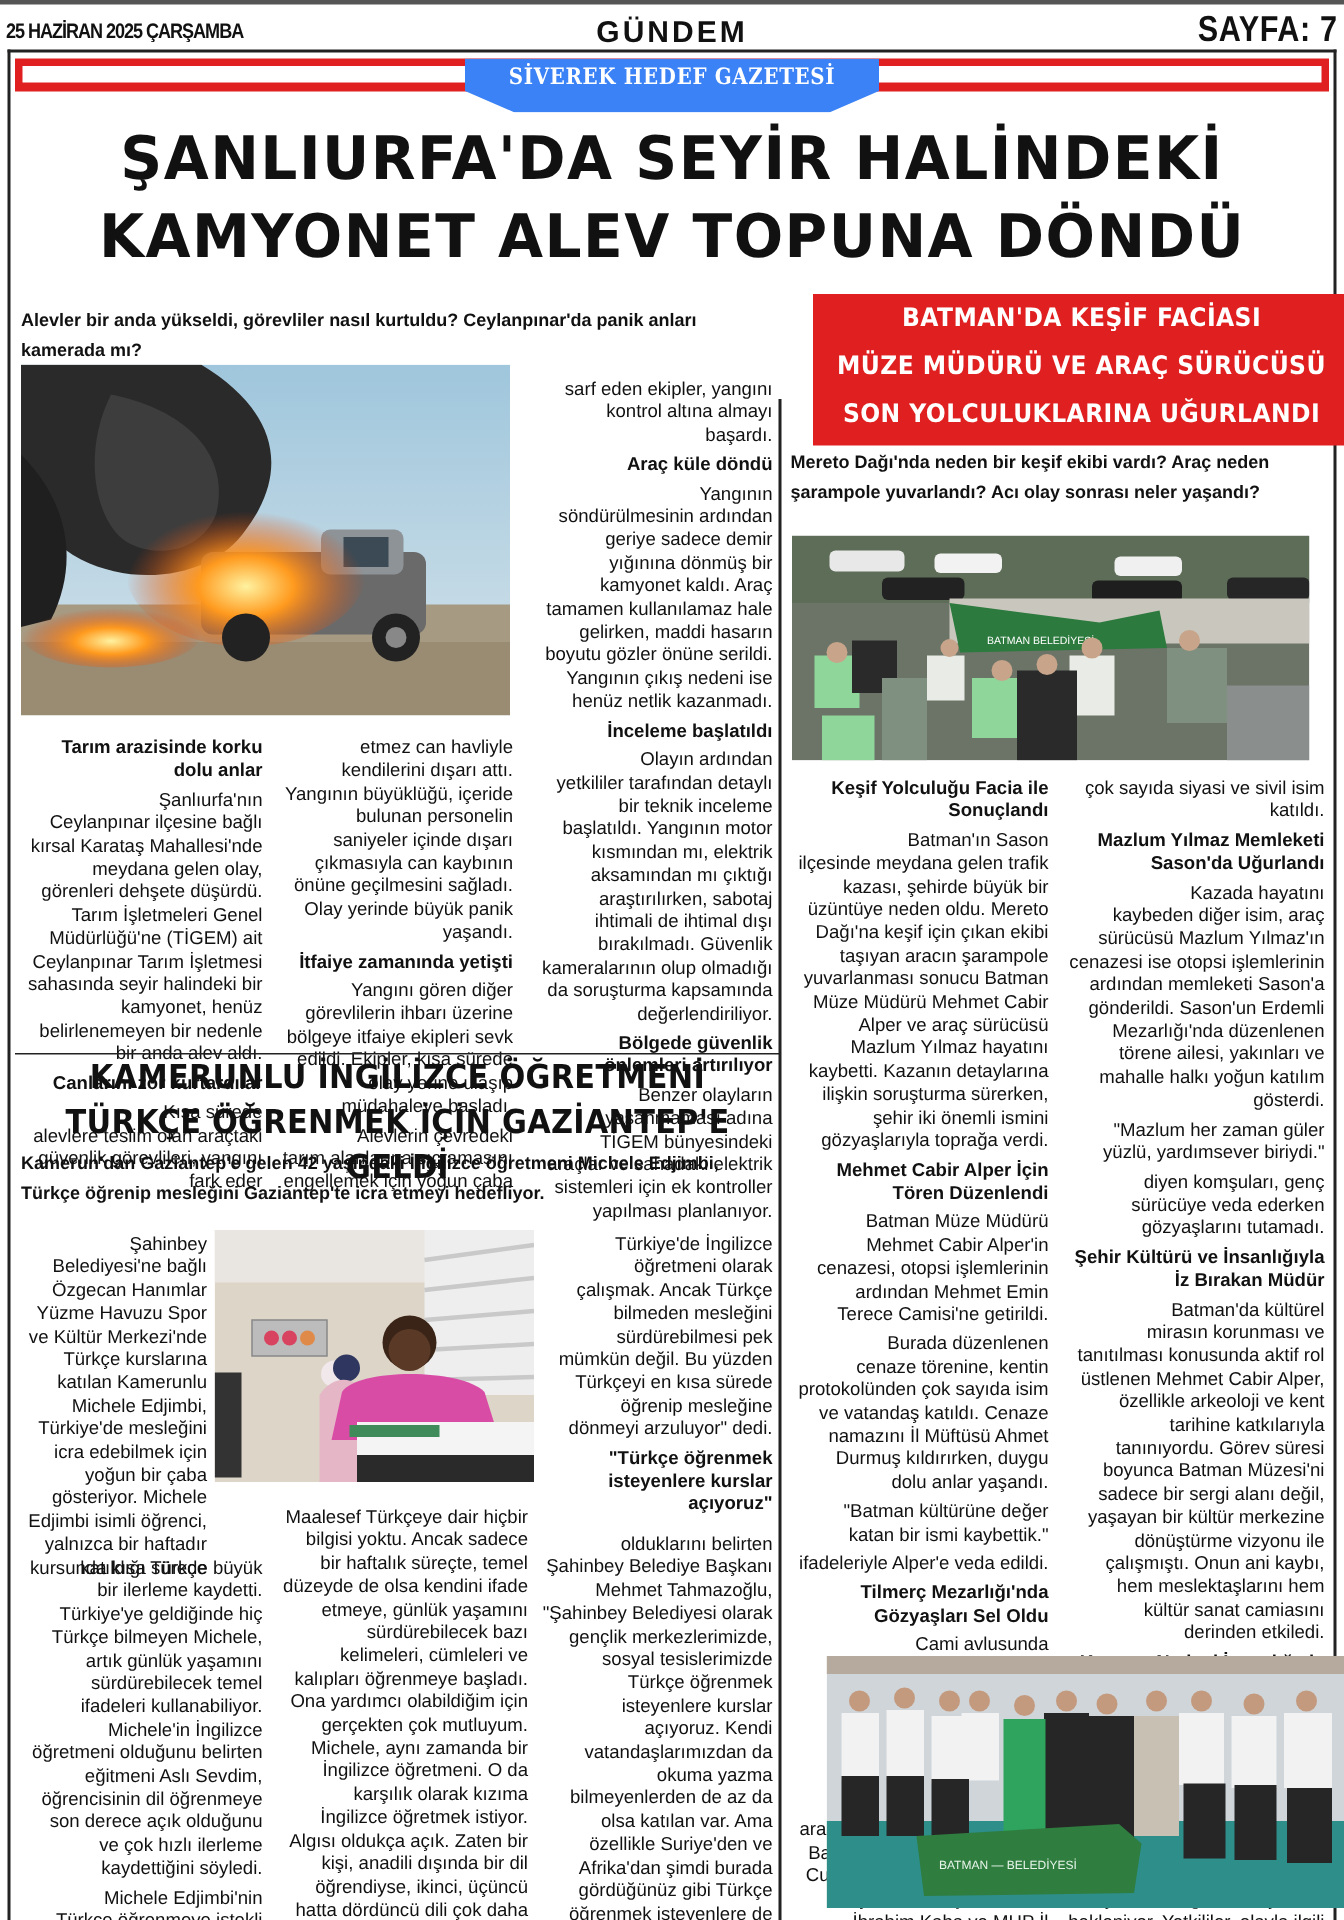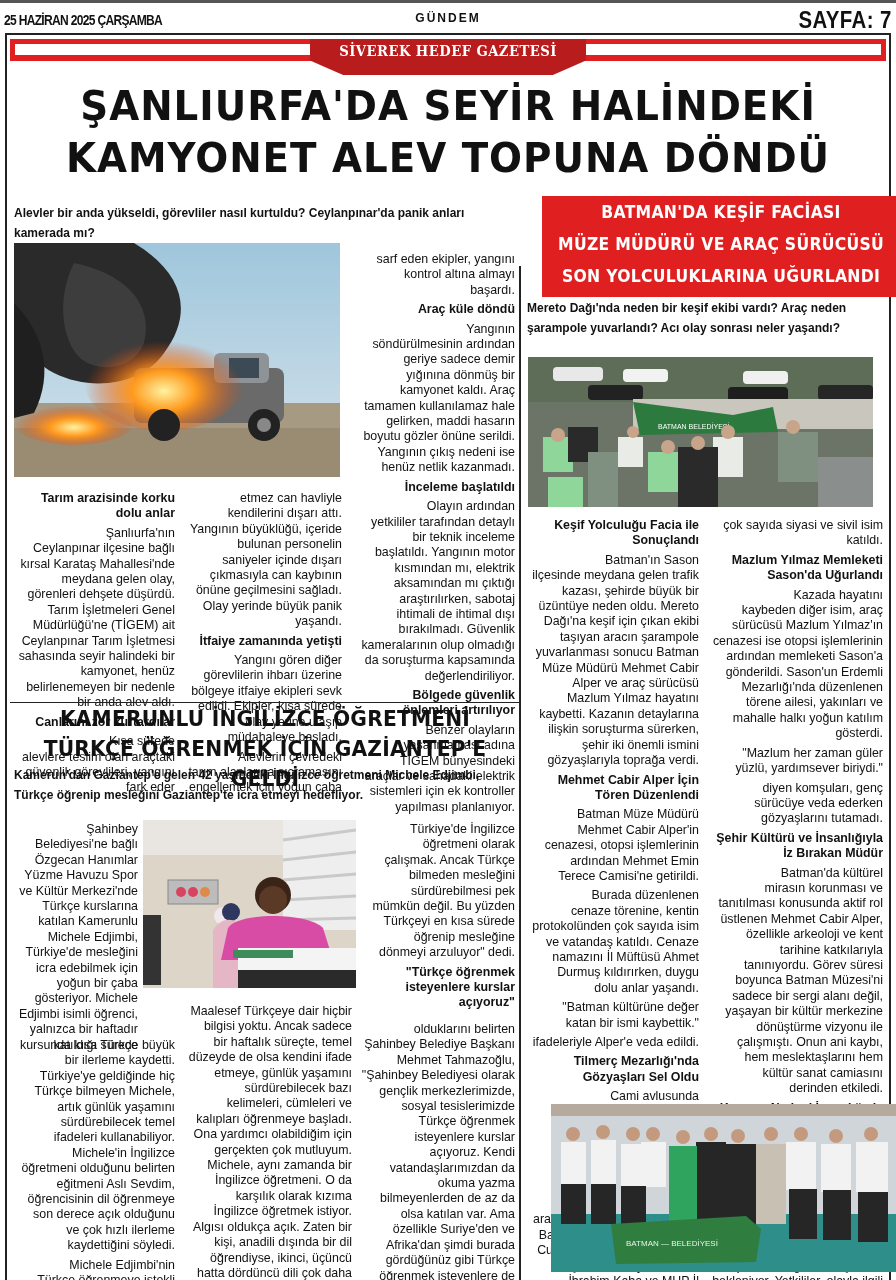--- a/index.html
+++ b/index.html
@@ -1,29 +1,29 @@
 <!DOCTYPE html>
 <html><head>
 <meta charset="utf-8">
 <style>
   * { box-sizing: border-box; margin: 0; padding: 0; }
   html, body { width: 896px; height: 1280px; background: #fff; overflow: hidden; }
   body { font-family: "Liberation Sans", sans-serif; color: #111; position: relative; }
 
   .topbar { position: absolute; left: 0; top: 0; width: 896px; height: 34px; border-top: 3px solid #555; }
   .topbar .date { position: absolute; left: 4px; top: 9px; font-size: 14px; font-weight: bold; letter-spacing: -0.8px; transform: scaleX(0.86); transform-origin: left; }
-  .topbar .section { position: absolute; left: 0; width: 896px; text-align: center; top: 8px; font-size: 12px; font-weight: bold; letter-spacing: 2px; }
+  .topbar .section { position: absolute; left: 0; width: 896px; text-align: center; top: 8px; font-size: 20px; font-weight: bold; letter-spacing: 2px; }
   .topbar .page { position: absolute; right: 4px; top: 3px; font-size: 24px; font-weight: bold; letter-spacing: 0.5px; transform: scaleX(0.85); transform-origin: right; }
 
   .frame { position: absolute; left: 5px; top: 33px; width: 886px; height: 1247px; border: 2px solid #222; border-bottom: none; }
 
   .banner { position: absolute; left: 10px; top: 39px; width: 876px; height: 22px; background: #e02020; }
   .banner .inner-l { position: absolute; left: 5px; top: 5px; width: 295px; height: 11px; background: #fff; }
   .banner .inner-r { position: absolute; right: 5px; top: 5px; width: 295px; height: 11px; background: #fff; }
-  .banner-tab { position: absolute; left: 310px; top: 39px; width: 276px; height: 36px; background: #b91c1c;
+  .banner-tab { position: absolute; left: 310px; top: 39px; width: 276px; height: 36px; background: #3b82f6;
     clip-path: polygon(0 0, 100% 0, 100% 60%, 88% 100%, 12% 100%, 0 60%); }
   .banner-tab span { display: block; text-align: center; color: #fff; font-family: "DejaVu Serif", serif; font-weight: bold; font-size: 15px; letter-spacing: 0.5px; padding-top: 3px; transform: scaleX(0.88); }
 
   .main-headline { position: absolute; left: 10px; top: 80px; width: 876px; text-align: center; font-family: "DejaVu Sans", sans-serif; font-weight: bold; font-size: 40px; line-height: 52px; letter-spacing: 1px; color: #111; transform: scaleX(0.97); }
 
   .lead { position: absolute; font-weight: bold; font-size: 12px; line-height: 20px; color: #111; }
 
   .photo { position: absolute; overflow: hidden; }
   .photo svg { display: block; width: 100%; height: 100%; }
 

